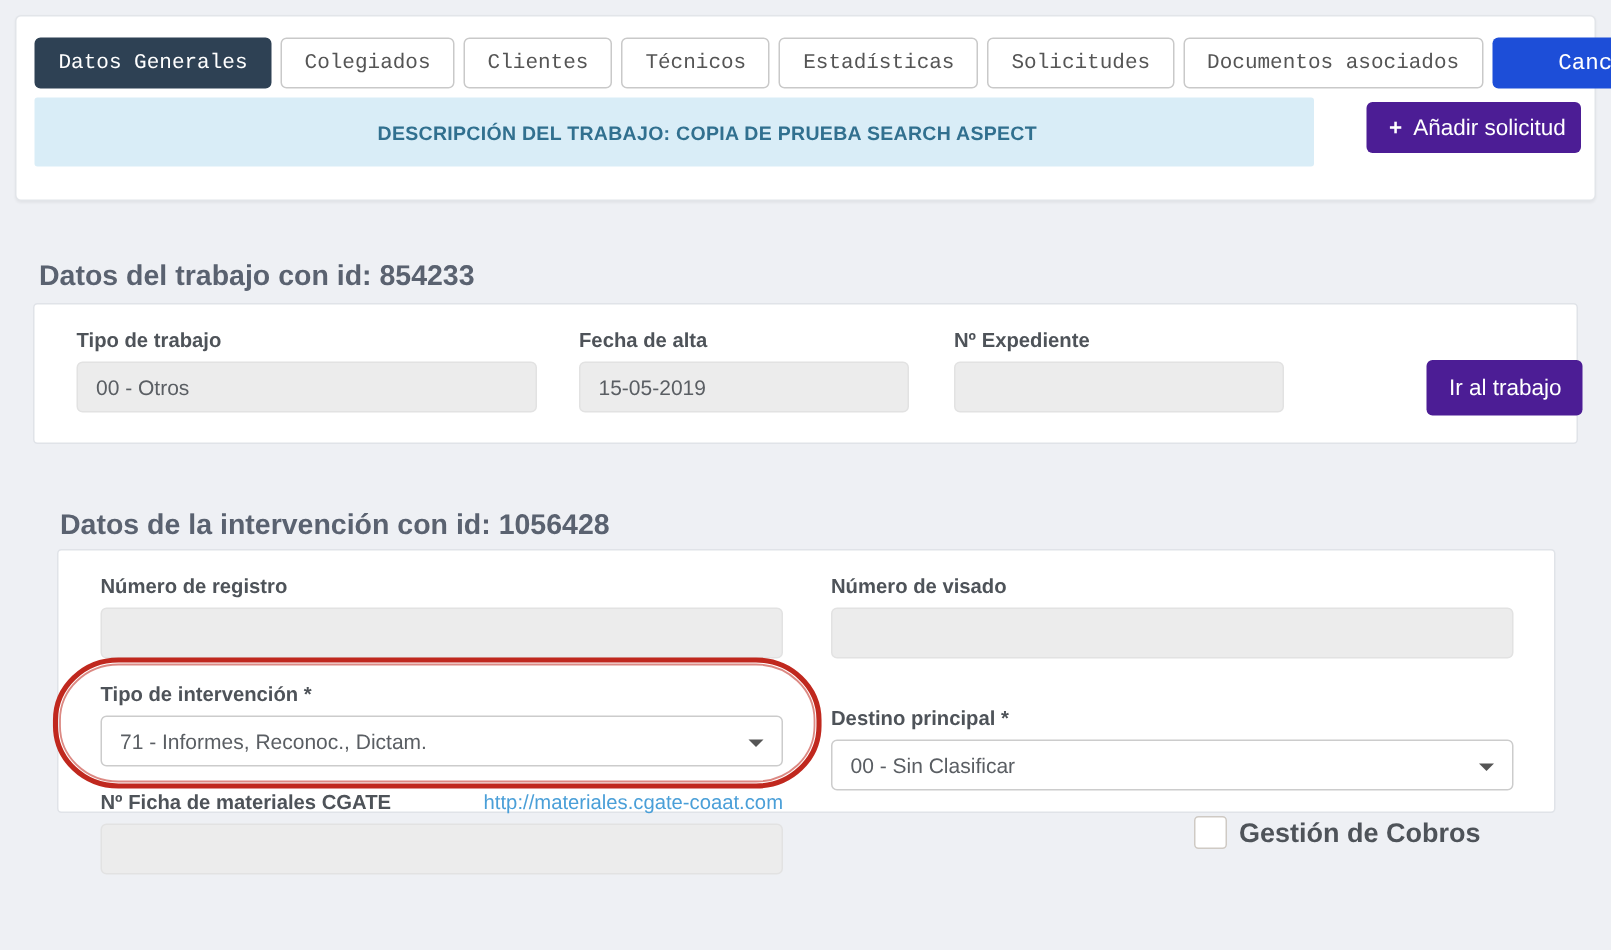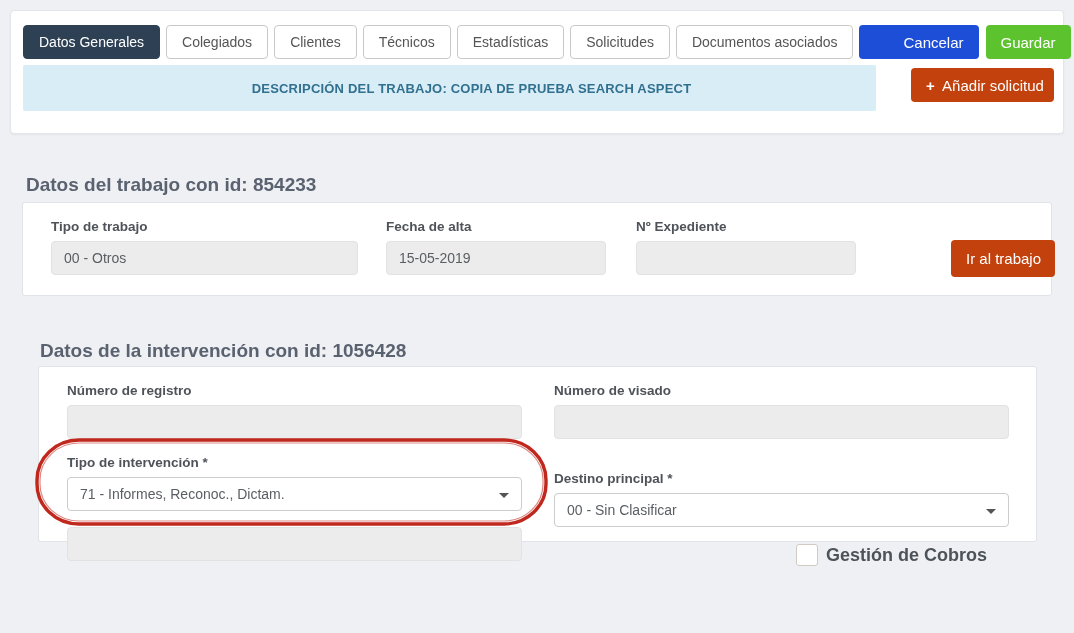--- a/index.html
+++ b/index.html
@@ -13,39 +13,39 @@
   }
 
   
   .top-card {
     position: absolute; left: 10px; top: 10px; width: 1054px; height: 124px;
     background: #fff; border: 1px solid #e2e5e9; border-radius: 4px;
     box-shadow: 0 1px 2px rgba(0,0,0,.05);
   }
   .tabs-row {
     position: absolute; left: 12px; top: 14px; right: 10px;
-    display: flex; align-items: center; gap: 6px;
+    display: flex; align-items: center; gap: 6px; font-family: Liberation Mono, monospace;
   }
   .tab {
     background: #fff; border: 1px solid #c9c9c9; border-radius: 4px;
     color: #555; font-size: 14px; padding: 8px 15px; height: 34px;
     line-height: 16px; cursor: pointer; white-space: nowrap;
   }
   .tab.active {
     background: #2e4154; border-color: #2e4154; color: #fff;
   }
   .top-actions { margin-left: auto; display: flex; gap: 7px; }
   .btn {
     border: none; border-radius: 4px; color: #fff; font-size: 15px;
     height: 34px; padding: 0 15px; cursor: pointer; white-space: nowrap;
     font-family: inherit;
   }
   .btn-cancel { background: #1d4ed8; padding-left: 44px; }
   .btn-save { background: #5cc22e; }
-  .btn-blue { background: #c2410c; }
+  .btn-blue { background: #4c1d95; }
 
   .banner {
     position: absolute; left: 12px; top: 54px; width: 853px; height: 46px;
     background: #d9edf7; color: #31708f; font-size: 13px; font-weight: bold;
     display: flex; align-items: center; justify-content: center;
     letter-spacing: .2px; border-radius: 2px; padding-left: 44px;
   }
   .btn-add {
     position: absolute; left: 900px; top: 57px; width: 143px; height: 34px;
     font-size: 15px;
@@ -201,20 +201,24 @@
   </div>
   <div class="field f-destino">
     <label>Destino principal *</label>
     <div class="sel">
       <span>00 - Sin Clasificar</span>
       <span class="caret"></span>
     </div>
   </div>
 
   <div class="field f-ficha">
+    <div class="label-row">
+      <label>Nº Ficha de materiales CGATE</label>
+      <a class="link" href="#">http://materiales.cgate-coaat.com</a>
+    </div>
     <input class="tbox" disabled="" value="" style="">
   </div>
 
 
   <div class="cobros">
     <span class="checkbox"></span>
     <span class="cb-label">Gestión de Cobros</span>
   </div>
 </div>
 

